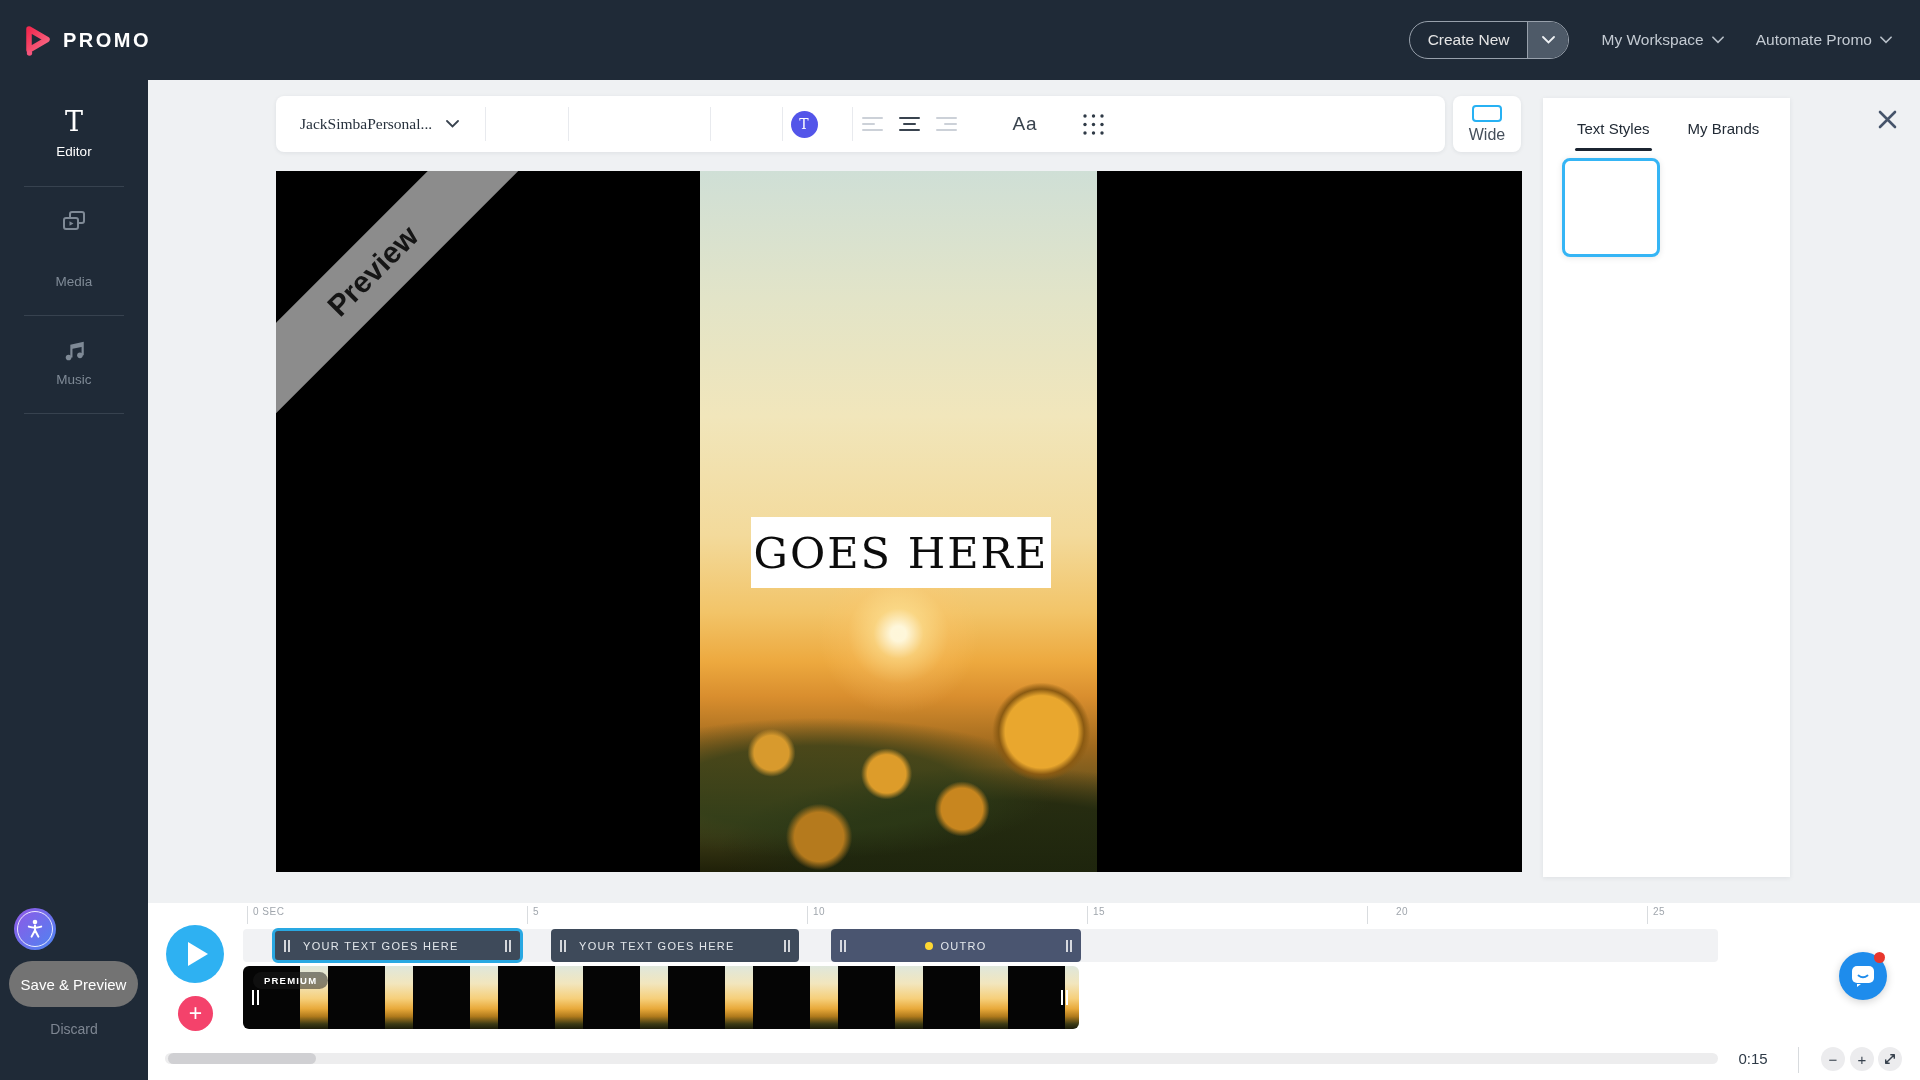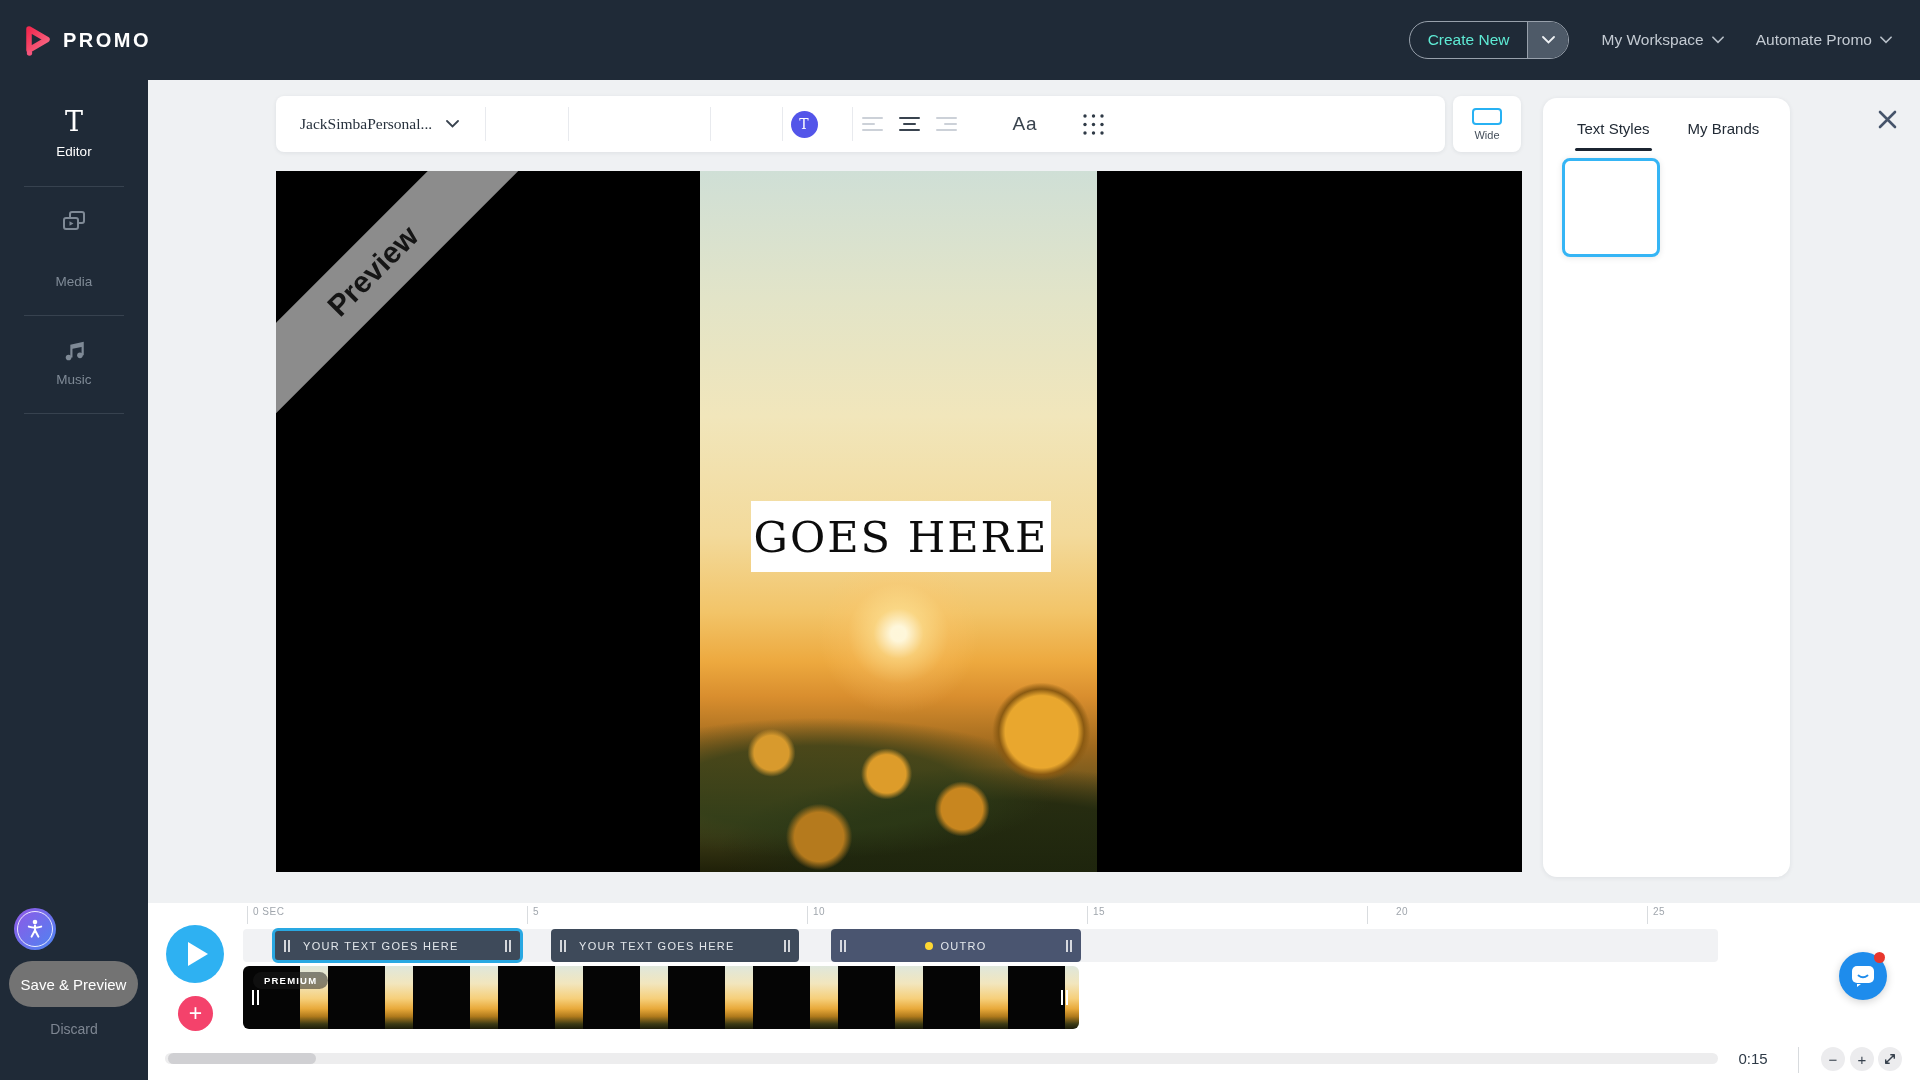--- a/index.html
+++ b/index.html
@@ -3,21 +3,21 @@
 <meta charset="utf-8">
 <style>
   html,body{margin:0;padding:0;background:#fff;font-family:"Liberation Sans",sans-serif;}
   #page{position:relative;width:1920px;height:1080px;overflow:hidden;background:#fff;}
   
   #header{position:absolute;left:0;top:0;width:1920px;height:80px;background:#1f2a37;display:flex;align-items:center;}
   .logo{display:flex;align-items:center;gap:9px;margin-left:20px;}
   .logo-text{color:#fff;font-size:20px;font-weight:bold;letter-spacing:2.5px;}
   .hdr-right{margin-left:auto;display:flex;align-items:center;margin-right:28px;}
   .create-new{display:flex;align-items:stretch;border:1.5px solid #97a0ab;border-radius:19px;overflow:hidden;height:36px;cursor:pointer;}
-  .cn-label{display:flex;align-items:center;padding:0 18px;color:#5eead4;font-size:15.5px;}
+  .cn-label{display:flex;align-items:center;padding:0 18px;color:#e5e5e5;font-size:15.5px;}
   .cn-arrow{display:flex;align-items:center;justify-content:center;width:40px;background:#4e5a68;border-left:1.5px solid #97a0ab;}
   .hdr-link{display:flex;align-items:center;gap:8px;color:#c3cad2;font-size:15.5px;margin-left:32px;cursor:pointer;}
   
   #sidebar{position:absolute;left:0;top:80px;width:148px;height:1000px;background:#1f2a37;}
   .side-item{display:flex;flex-direction:column;align-items:center;cursor:pointer;}
   .side-item .glyph-t{font-family:"DejaVu Serif",serif;font-size:27px;color:#fff;line-height:28px;}
   .side-label{font-size:13.5px;margin-top:8px;}
   .side-divider{width:100px;height:1px;background:#37424f;margin:0 auto;}
   .lbl-active{color:#fff;} .lbl-idle{color:#7f8a96;}
   
@@ -43,44 +43,44 @@
   .align-ic{display:flex;flex-direction:column;gap:3.5px;width:21px;cursor:pointer;}
   .align-ic i{height:2.5px;border-radius:1px;background:#ccd1d8;}
   .align-ic.left i{align-self:flex-start;} .align-ic.right i{align-self:flex-end;} .align-ic.center i{align-self:center;}
   .align-ic i:nth-child(1){width:21px;} .align-ic i:nth-child(2){width:13px;} .align-ic i:nth-child(3){width:21px;}
   .align-ic.active i{background:#39434f;}
   .aa-btn{left:727px;width:44px;justify-content:center;font-size:19px;color:#39434e;cursor:pointer;letter-spacing:1px;}
   .grid-btn{left:798px;width:38px;justify-content:center;cursor:pointer;}
   #wide-card{position:absolute;left:1453px;top:96px;width:68px;height:56px;background:#fff;border-radius:8px;
              box-shadow:0 1px 4px rgba(25,35,55,.08);display:flex;flex-direction:column;align-items:center;justify-content:center;gap:4px;cursor:pointer;}
   .wide-ic{width:26px;height:13px;border:2px solid #27b1f3;border-radius:4px;}
-  .wide-lbl{font-size:11px;color:#454f5b;}
+  .wide-lbl{font-size:16px;color:#454f5b;}
   
   #canvas{position:absolute;left:276px;top:171px;width:1246px;height:701px;background:#000;overflow:hidden;}
   .frame-img{position:absolute;left:424px;top:0;width:397px;height:701px;
     background:
       radial-gradient(circle at 50% 66%, rgba(255,250,225,.95) 0 1.5%, rgba(255,226,150,.6) 5%, rgba(255,200,110,.25) 10%, transparent 16%),
       radial-gradient(circle at 86% 80%, #e9a72e 0 5.5%, #8a5a12 6.5%, transparent 7.5%),
       radial-gradient(circle at 47% 86%, #dd9c2a 0 3%, transparent 4%),
       radial-gradient(circle at 18% 83%, #d89a2d 0 2.6%, transparent 3.6%),
       radial-gradient(circle at 66% 91%, #c8861f 0 3%, transparent 4%),
       radial-gradient(circle at 30% 95%, #b57a1d 0 3.4%, transparent 4.6%),
       radial-gradient(ellipse 60% 10% at 30% 88%, rgba(46,60,24,.75) 0 60%, transparent 100%),
       radial-gradient(ellipse 70% 12% at 75% 97%, rgba(30,38,14,.85) 0 60%, transparent 100%),
       linear-gradient(180deg,#cfdfd6 0%,#e2e4c8 18%,#f1e6bb 35%,#f3da9b 52%,#f2c468 63%,#eda93f 70%,#d98e2e 75%,#a06a1e 82%,#4a481d 92%,#1f2008 100%);}
   .ribbon{position:absolute;left:-113px;top:68px;width:420px;height:64px;background:#8c8c8c;transform:rotate(-45deg);
           display:flex;align-items:center;justify-content:center;color:#151515;font-size:30px;font-weight:600;}
   .headline-box{position:absolute;left:419px;top:260px;width:415px;height:85px;background:#4c59e8;
                 display:flex;align-items:center;justify-content:center;cursor:pointer;}
   .headline-box span{font-family:"DejaVu Serif",serif;color:#fff;font-size:54px;letter-spacing:2px;white-space:nowrap;}
-  .subline-box{position:absolute;left:475px;top:330px;width:300px;height:71px;background:#fff;
+  .subline-box{position:absolute;left:475px;top:346px;width:300px;height:71px;background:#fff;
                display:flex;align-items:center;justify-content:center;cursor:pointer;}
   .subline-box span{font-family:"DejaVu Serif",serif;color:#0c0c0c;font-size:43px;letter-spacing:2px;white-space:nowrap;}
   
-  #panel{position:absolute;left:1543px;top:98px;width:247px;height:779px;background:#fff;border-radius:14px;
+  #panel{position:absolute;left:1543px;top:98px;width:247px;height:779px;background:#fff;border-radius:0;
          box-shadow:0 1px 5px rgba(25,35,55,.08);}
   .tabs{display:flex;gap:38px;padding:22px 0 0 34px;}
   .tab{font-size:15px;color:#222b36;cursor:pointer;position:relative;padding-bottom:14px;}
   .tab.active::after{content:"";position:absolute;left:-2px;right:-2px;bottom:0;height:3px;background:#1b2430;border-radius:2px;}
   .swatch{position:absolute;left:19px;top:60px;width:92px;height:93px;background:#fff;border:3px solid #35b5f5;border-radius:8px;
           box-shadow:0 1px 6px rgba(0,0,0,.10);cursor:pointer;}
   .close-x{position:absolute;left:1872px;top:104px;width:30px;height:30px;display:flex;align-items:center;justify-content:center;cursor:pointer;}
   
   #timeline{position:absolute;left:148px;top:903px;width:1772px;height:177px;background:#fff;}
   .rmark{position:absolute;top:3px;height:18px;border-left:1px solid #d9dcdf;padding-left:5px;font-size:10px;color:#a0a6ad;letter-spacing:.5px;}

